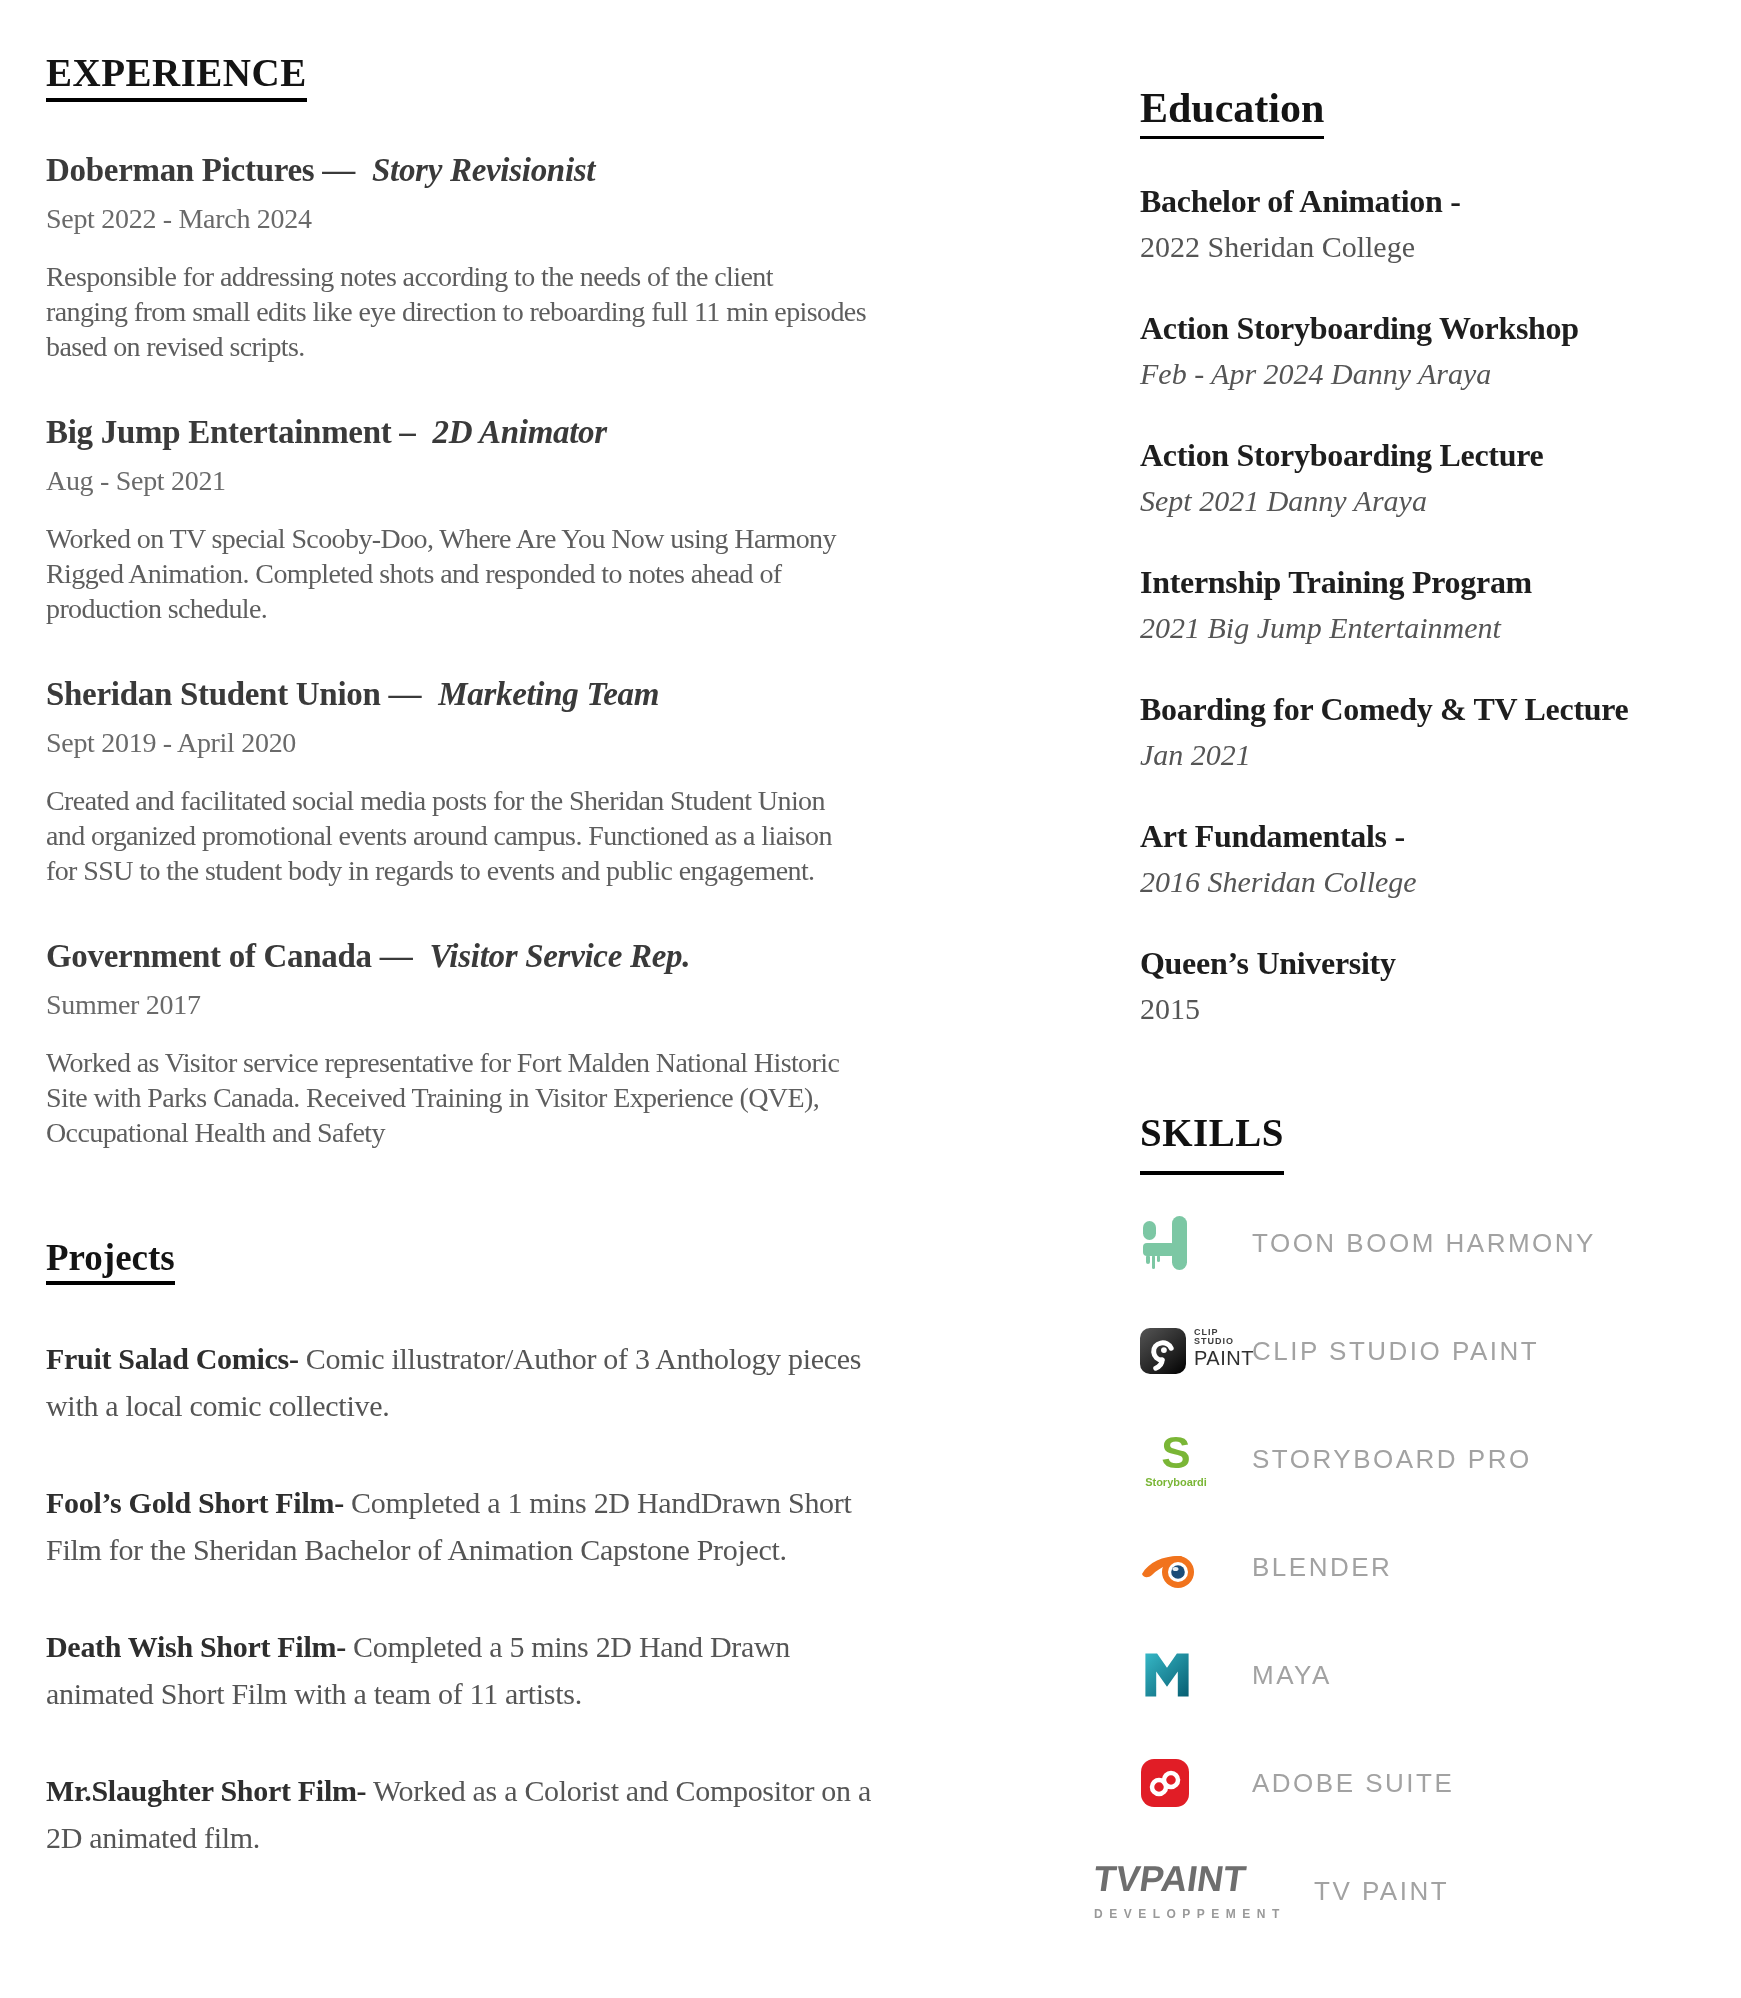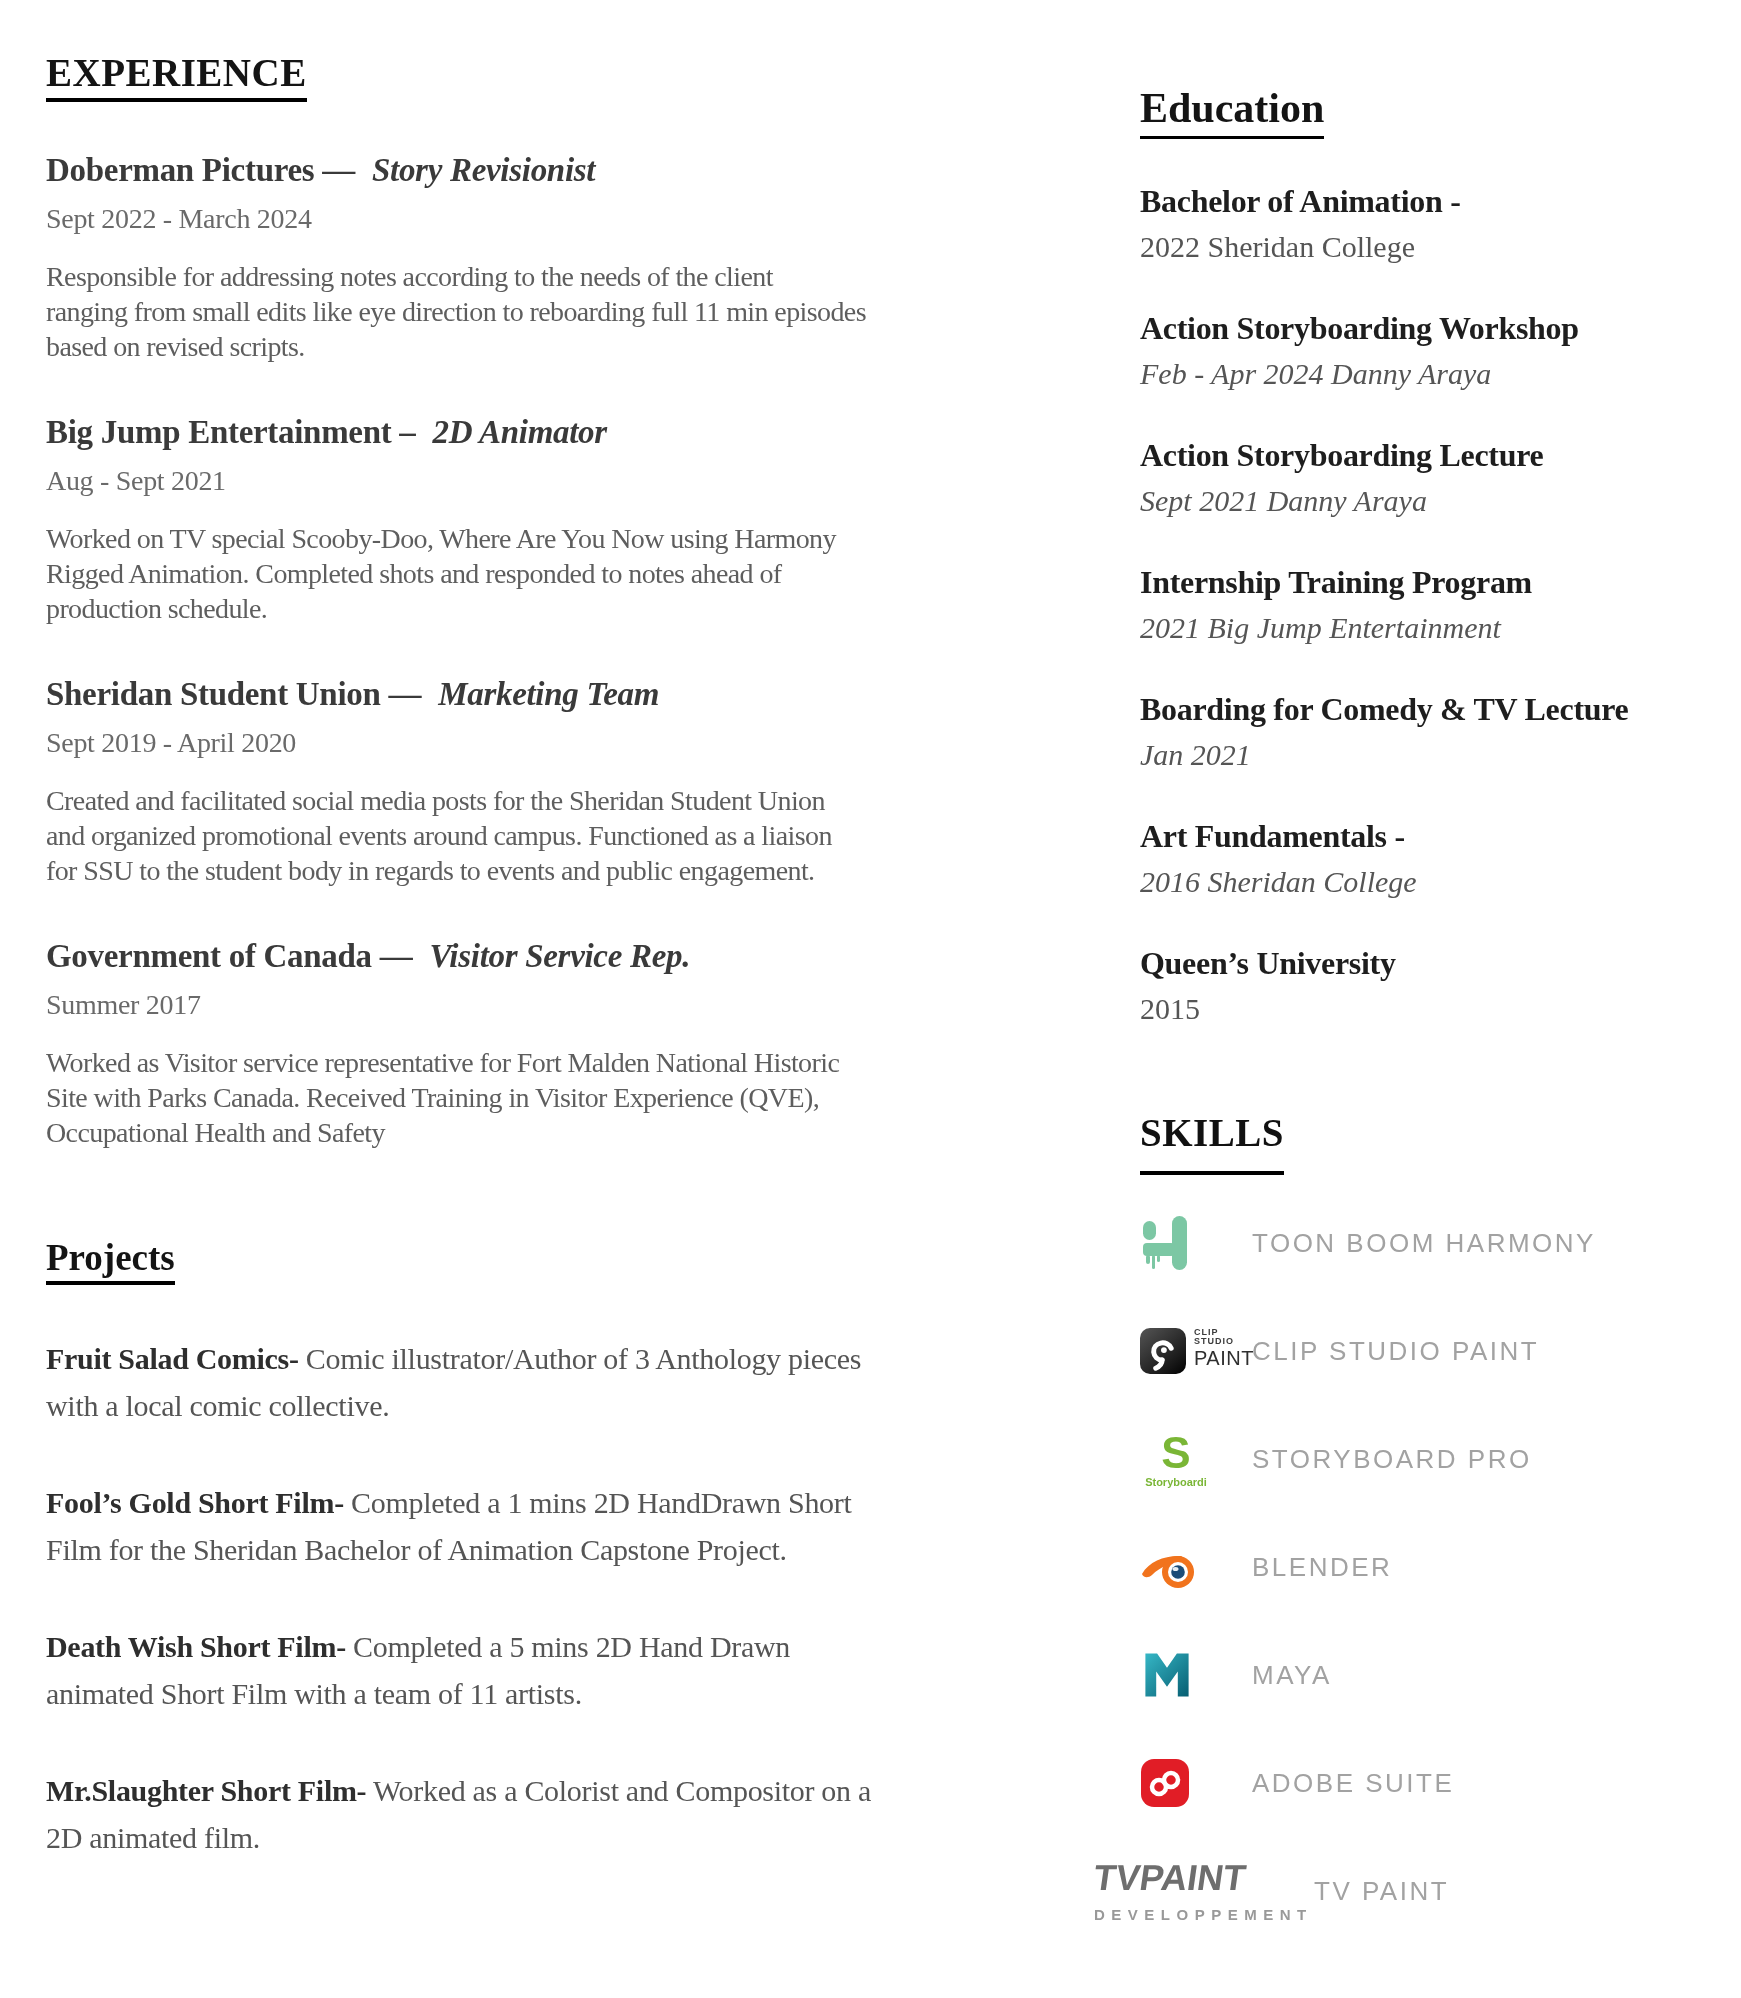--- a/index.html
+++ b/index.html
@@ -50,21 +50,21 @@
   .csp-text .b{font-size:20px;color:#2f2f2f;margin-top:2px;letter-spacing:0.5px;}
 
   
   .sb{display:flex;flex-direction:column;align-items:center;width:72px;line-height:1;}
   .sb .letter{font-family:"Liberation Sans",sans-serif;font-weight:900;font-size:44px;color:#7ab636;}
   .sb .cap{font-family:"Liberation Sans",sans-serif;font-weight:700;font-size:11px;color:#7ab636;margin-top:2px;}
 
   
   .tvp-word{font-family:"Liberation Sans",sans-serif;font-weight:700;font-size:36px;color:#6e6e6e;
             transform:skewX(-8deg);line-height:1;}
-  .tvp-sub{font-family:"Liberation Sans",sans-serif;font-weight:700;font-size:15px;
+  .tvp-sub{font-family:"Liberation Sans",sans-serif;font-weight:700;font-size:12px;
            letter-spacing:6.5px;color:#999;margin-top:10px;}
 </style>
 </head>
 <body>
 
 <div class="page">
 
   <div class="col-left">
 
     <h1 class="h-exp">EXPERIENCE</h1>

